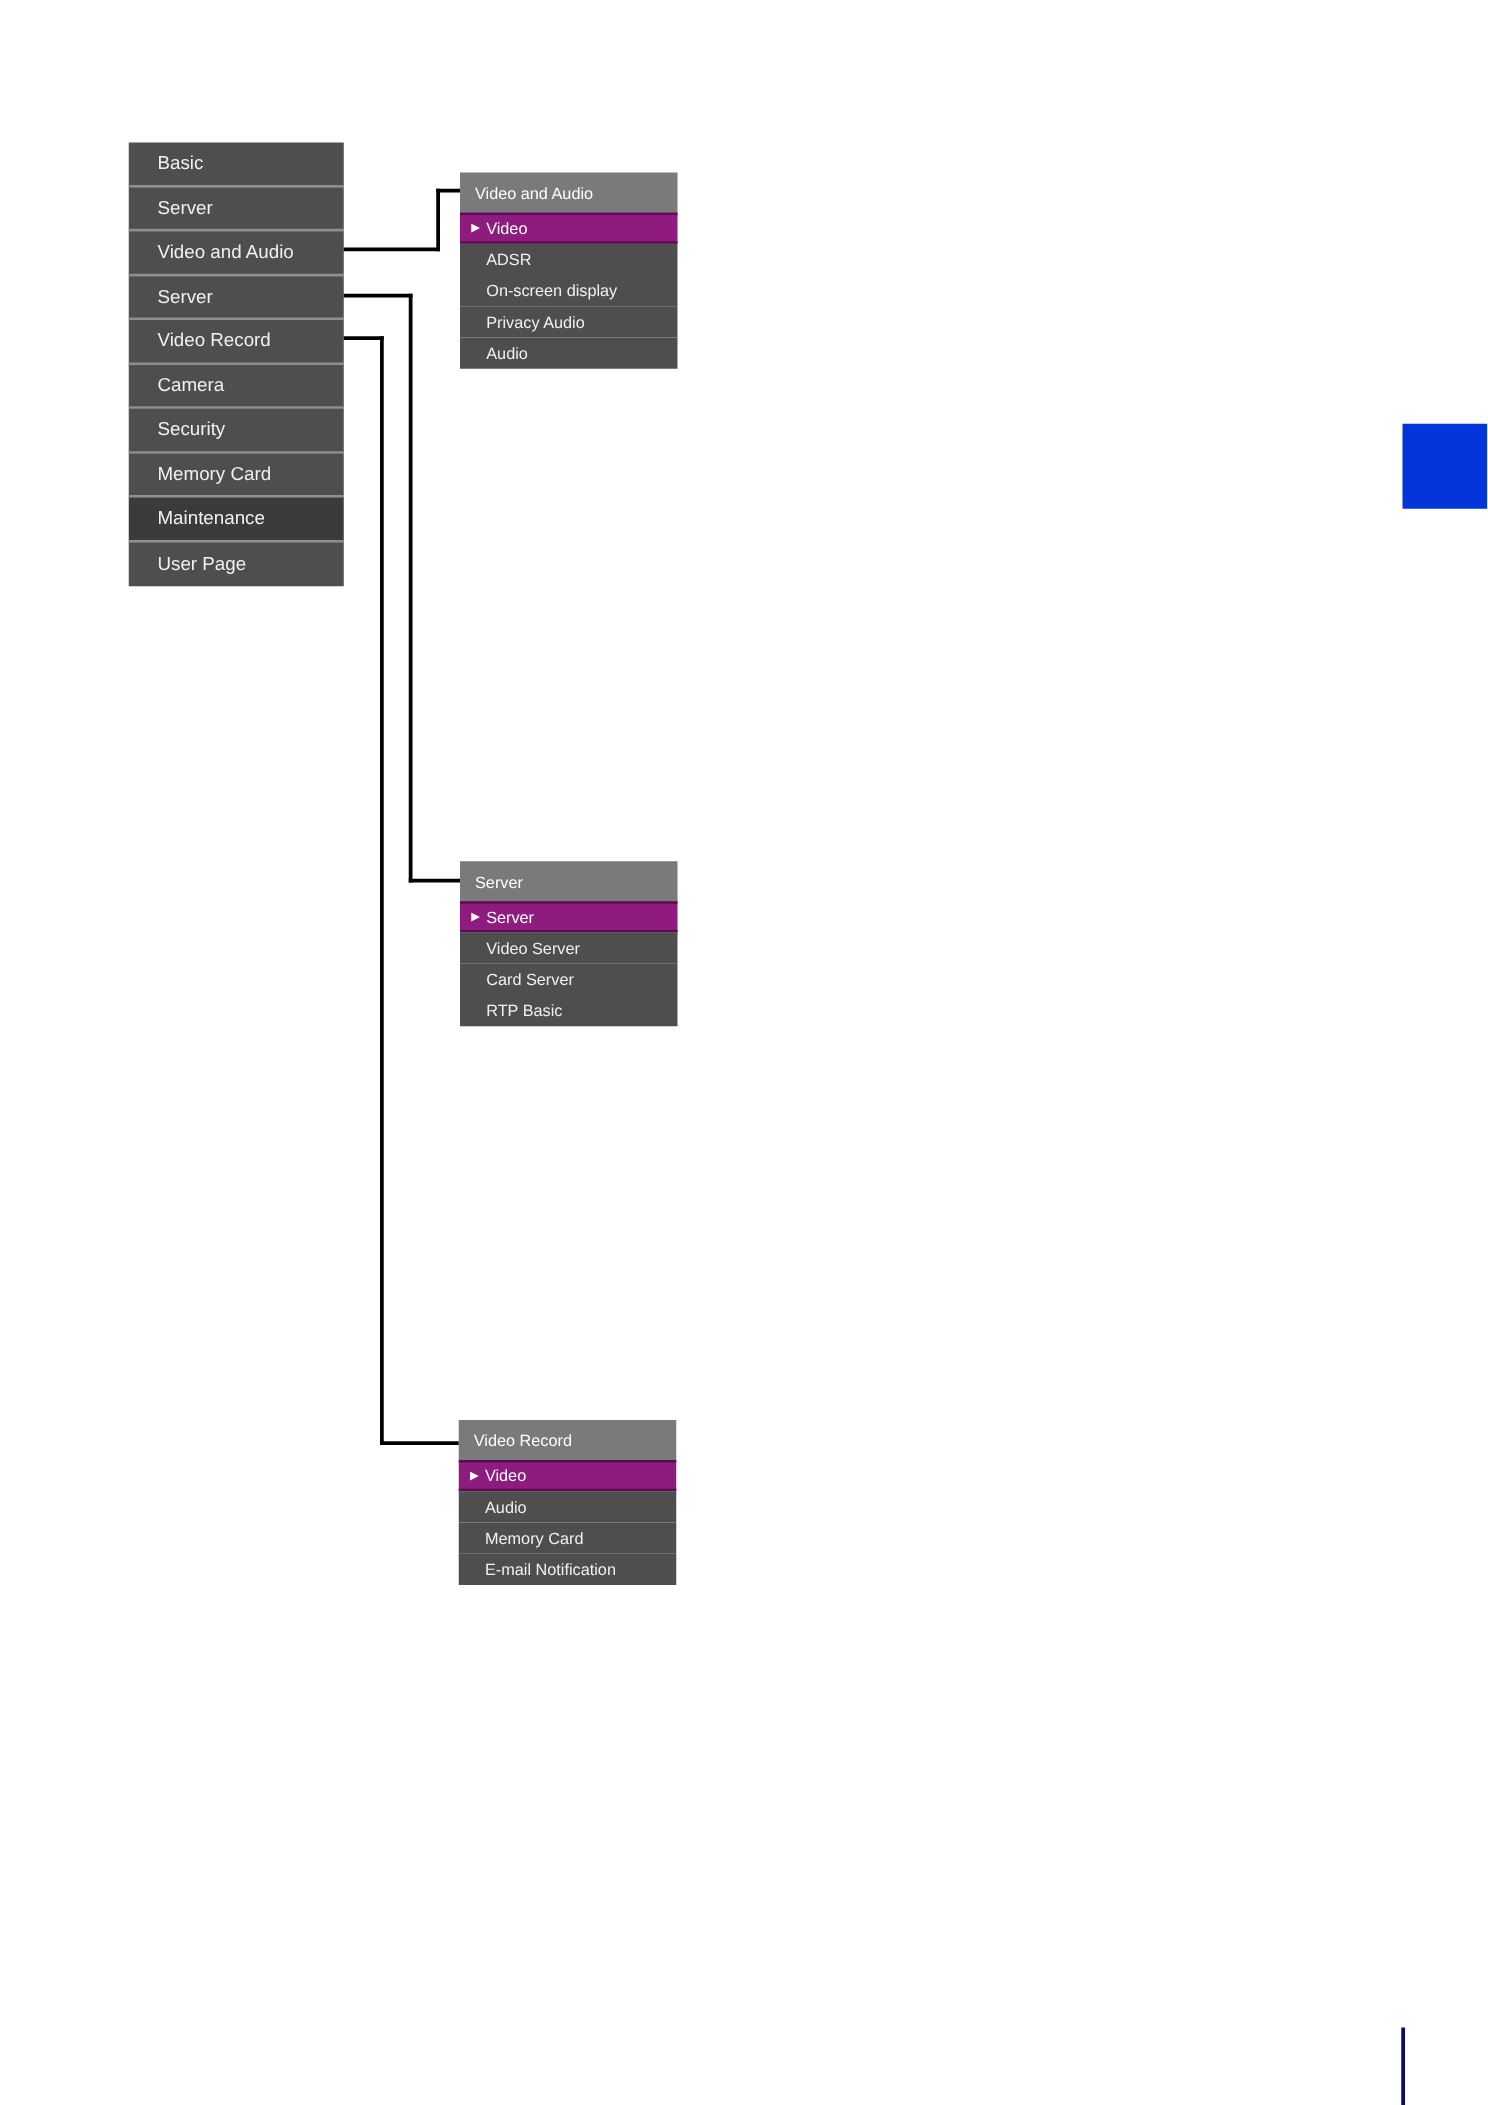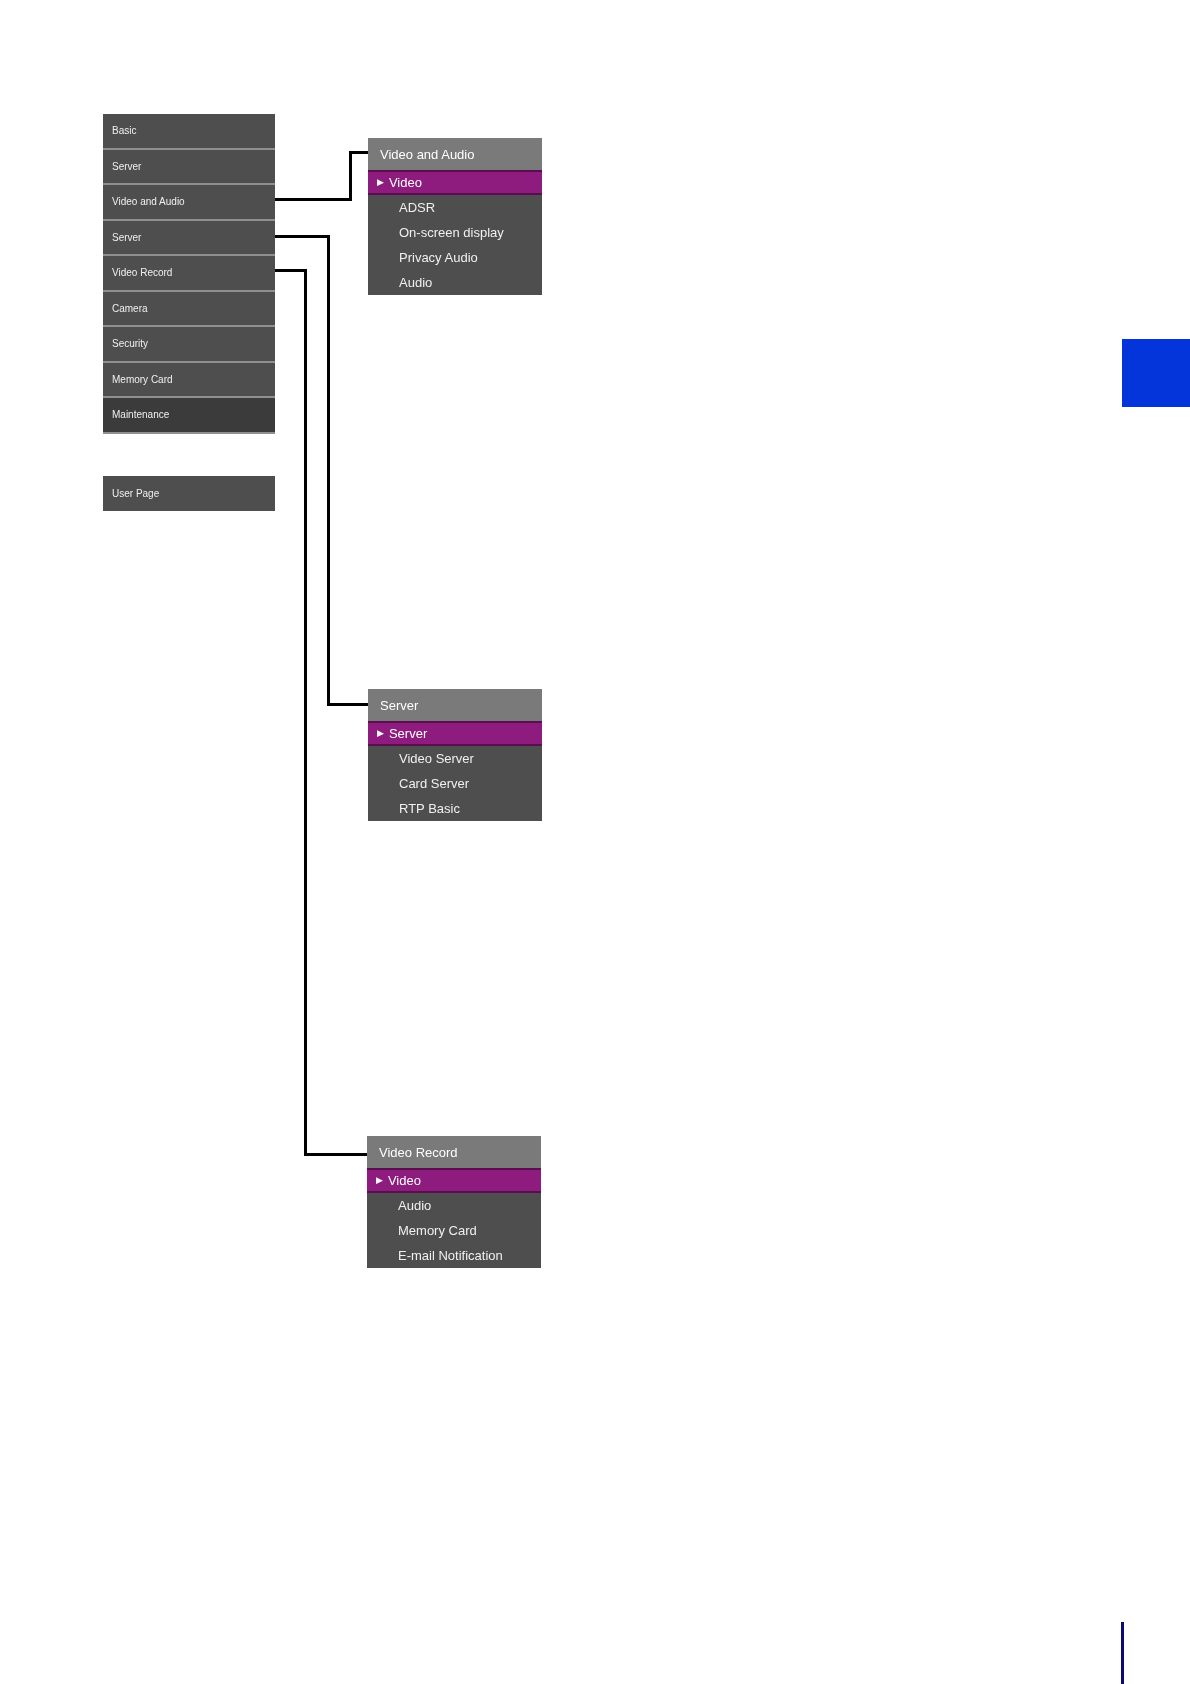--- a/index.html
+++ b/index.html
@@ -6,38 +6,38 @@
   .page{
     position:relative;width:1190px;height:1684px;background:#ffffff;overflow:hidden;
     font-family:"Liberation Sans", sans-serif;
   }
   
   .main-menu{position:absolute;left:103px;top:114px;width:172px;}
   .menu-item{
     box-sizing:border-box;height:35.5px;width:172px;
     background:var(--menuBg,#4e4e4e);
     border-bottom:2px solid var(--menuSeparator,#8f8f8f);
-    color:var(--menuText,#f0f0f0);font-size:10px;
-    display:flex;align-items:center;padding-left:9px;
+    color:var(--menuText,#f0f0f0);font-size:15px;
+    display:flex;align-items:center;padding-left:23px;
   }
   .menu-item.dark{background:var(--menuBgDark,#3b3b3b);text-align:center;}
-  .menu-item:last-child{border-bottom:none;height:35.5px;margin-top:42px;}
+  .menu-item:last-child{border-bottom:none;height:35.5px;}
   
   .submenu{position:absolute;width:174px;}
   .submenu-header{
     box-sizing:border-box;height:32px;
     background:var(--submenuHeaderBg,#7a7a7a);
     color:#ffffff;font-size:13px;
     display:flex;align-items:center;padding-left:12px;
   }
   .submenu-item{
     box-sizing:border-box;height:25px;
     background:var(--menuBg,#4e4e4e);
     color:var(--menuText,#f0f0f0);font-size:13px;
-    display:flex;align-items:center;padding-left:31px;
+    display:flex;align-items:center;padding-left:21px;
   }
   .submenu-item.selected{
     background:var(--highlight,#8e1b7e);
     border-top:2px solid var(--highlightBorder,#5a0e50);
     border-bottom:2px solid var(--highlightBorder,#5a0e50);
     padding-left:9px;color:#ffffff;
   }
   .arrow{font-size:9px;margin-right:5px;line-height:1;}
   
   .cline{position:absolute;background:var(--connector,#000000);}

